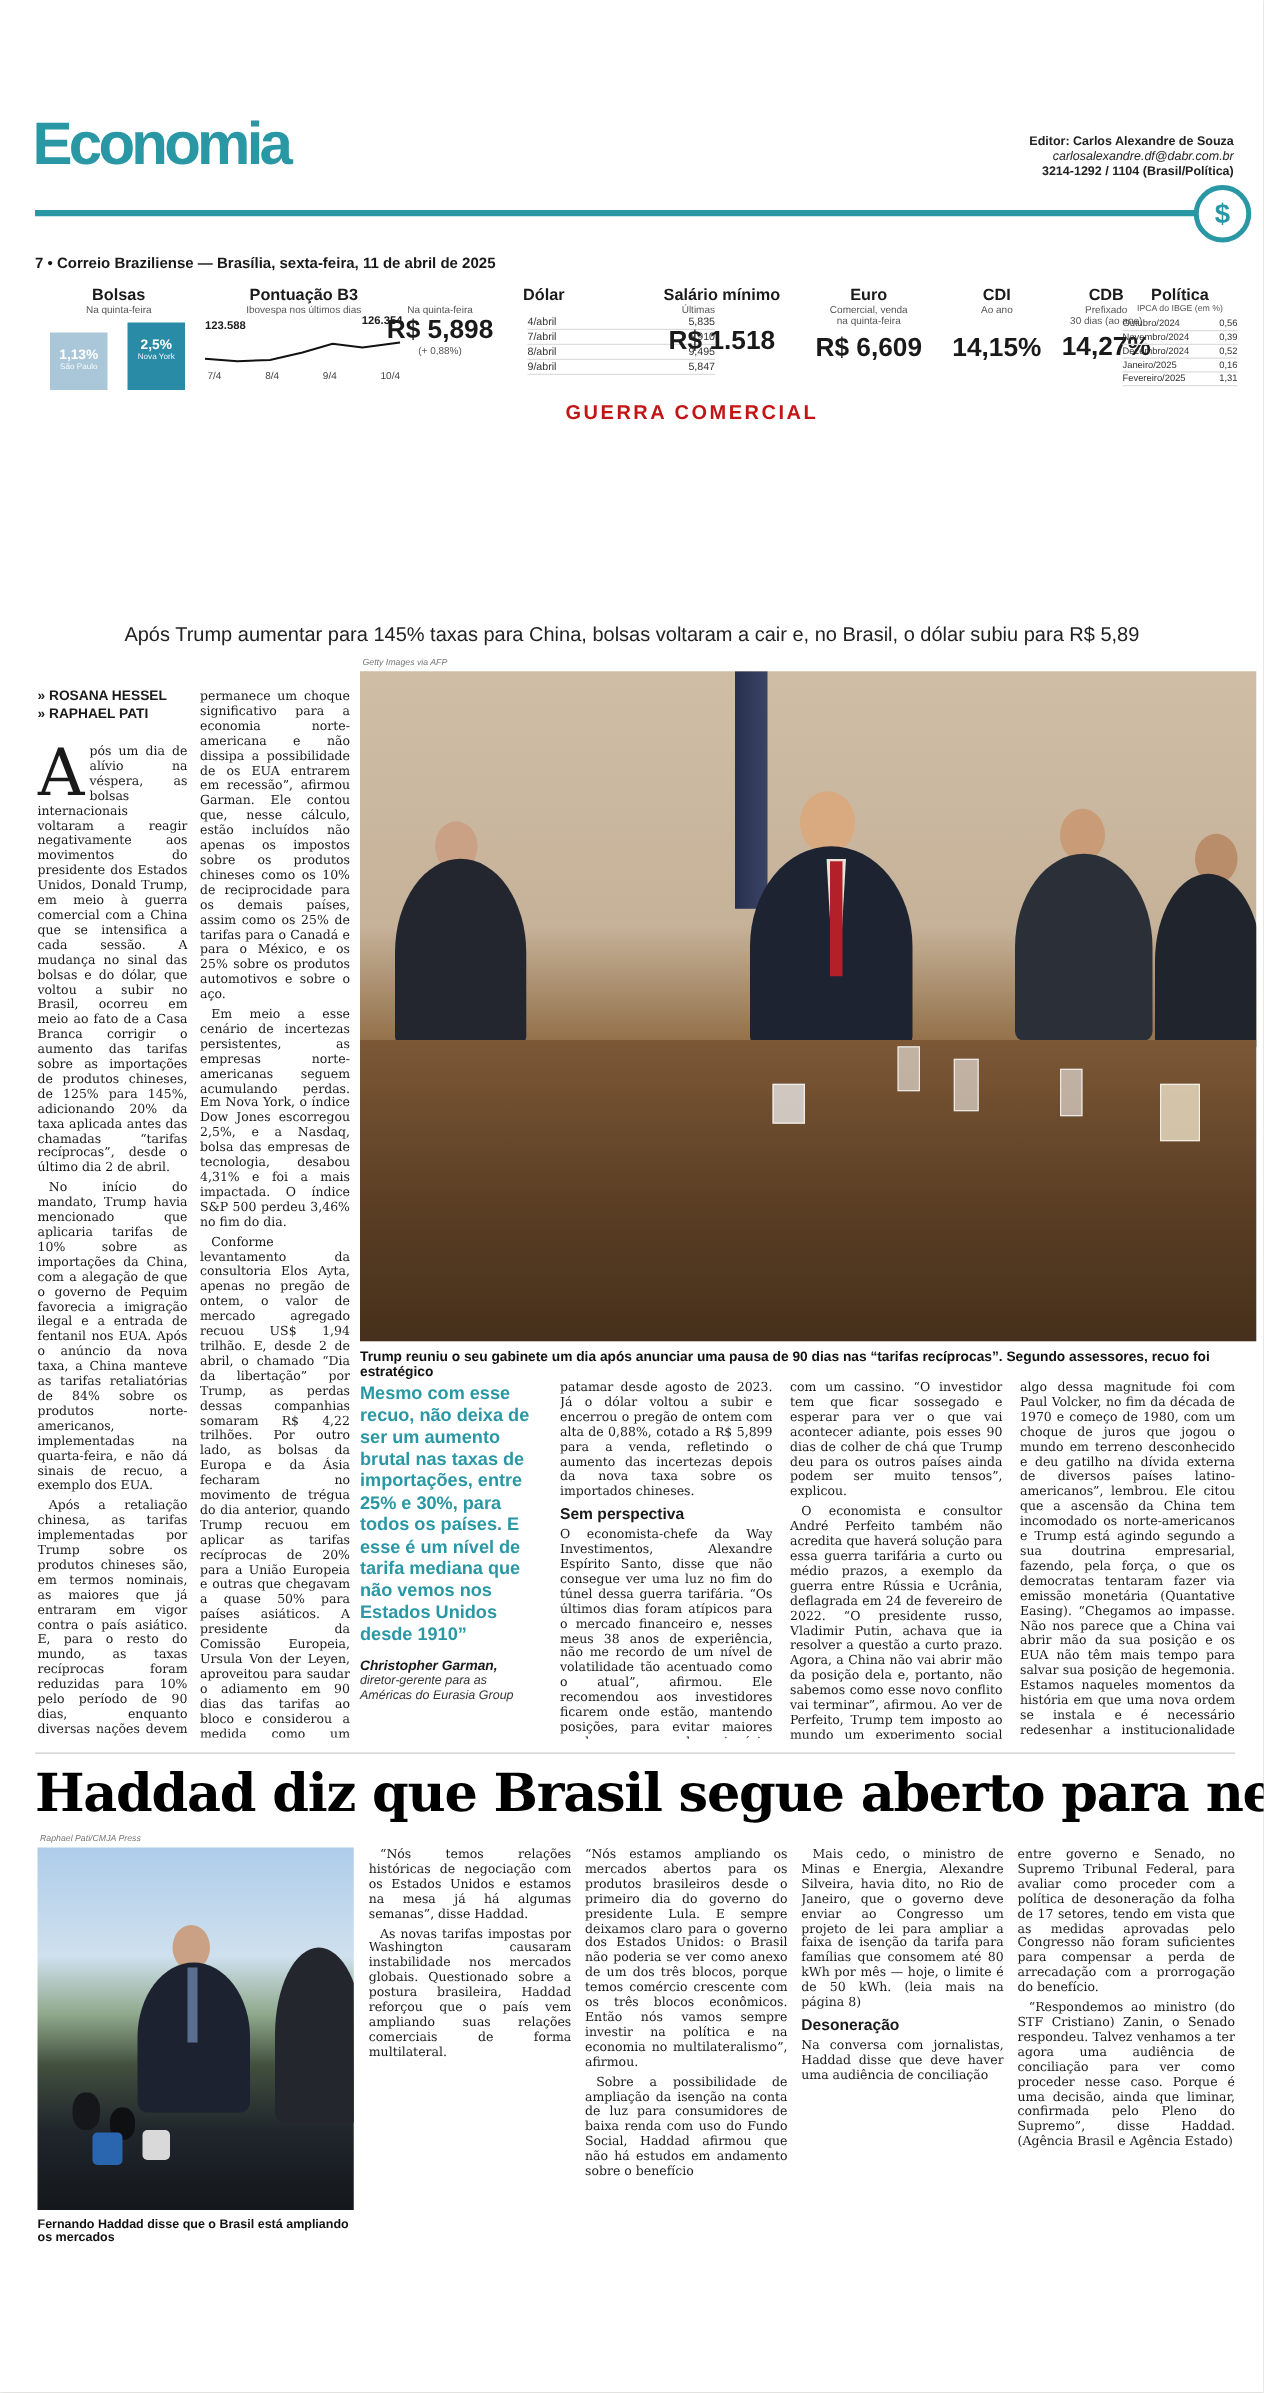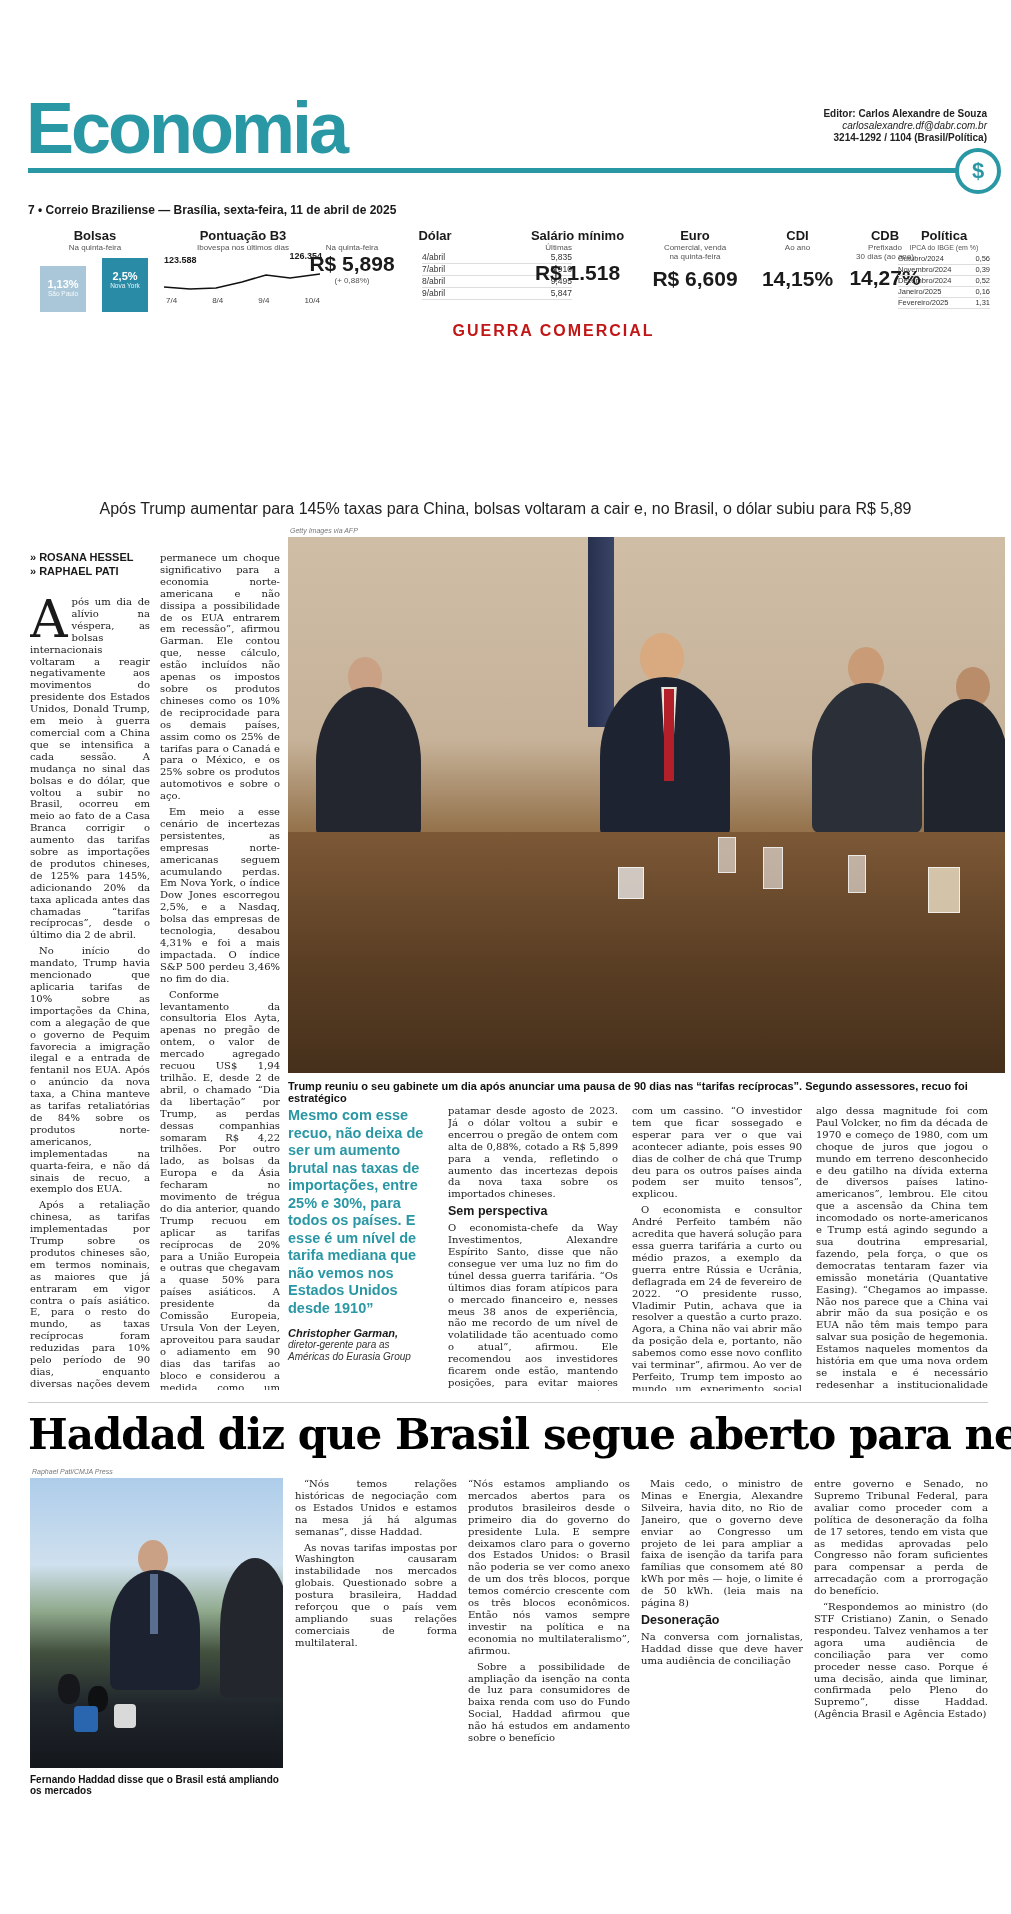--- a/index.html
+++ b/index.html
@@ -1,21 +1,21 @@
 <!DOCTYPE html>
 <html><head>
 <meta charset="utf-8">
 <style>
   html,body{margin:0;padding:0;background:#e8e8e6;}
   #page{position:relative;width:1011px;height:1914px;background:#ffffff;margin:0 auto;
         font-family:"Liberation Sans",sans-serif;color:#1a1a1a;overflow:hidden;
         box-shadow:0 0 4px rgba(0,0,0,.3);}
   .serif{font-family:"DejaVu Serif","Liberation Serif",serif;}
   
-  .masthead{position:absolute;left:26px;top:92px;font-size:72px;font-weight:bold;
+  .masthead{position:absolute;left:26px;top:92px;font-size:48px;font-weight:bold;
             color:#2a97a4;letter-spacing:-3px;line-height:1;}
   .editor{position:absolute;right:24px;top:108px;text-align:right;font-size:10px;line-height:12px;color:#222;}
   .editor .b{font-weight:bold;}
   .editor .i{font-style:italic;}
   .hrule{position:absolute;left:28px;top:168px;width:935px;height:5px;background:#2a97a4;}
   .dollar-circle{position:absolute;right:10px;top:148px;width:38px;height:38px;border:4px solid #2a97a4;
                  border-radius:50%;background:#fff;color:#2a97a4;font-weight:bold;font-size:22px;
                  text-align:center;line-height:38px;}
   .dateline{position:absolute;left:28px;top:203px;font-size:12px;font-weight:bold;}
   

